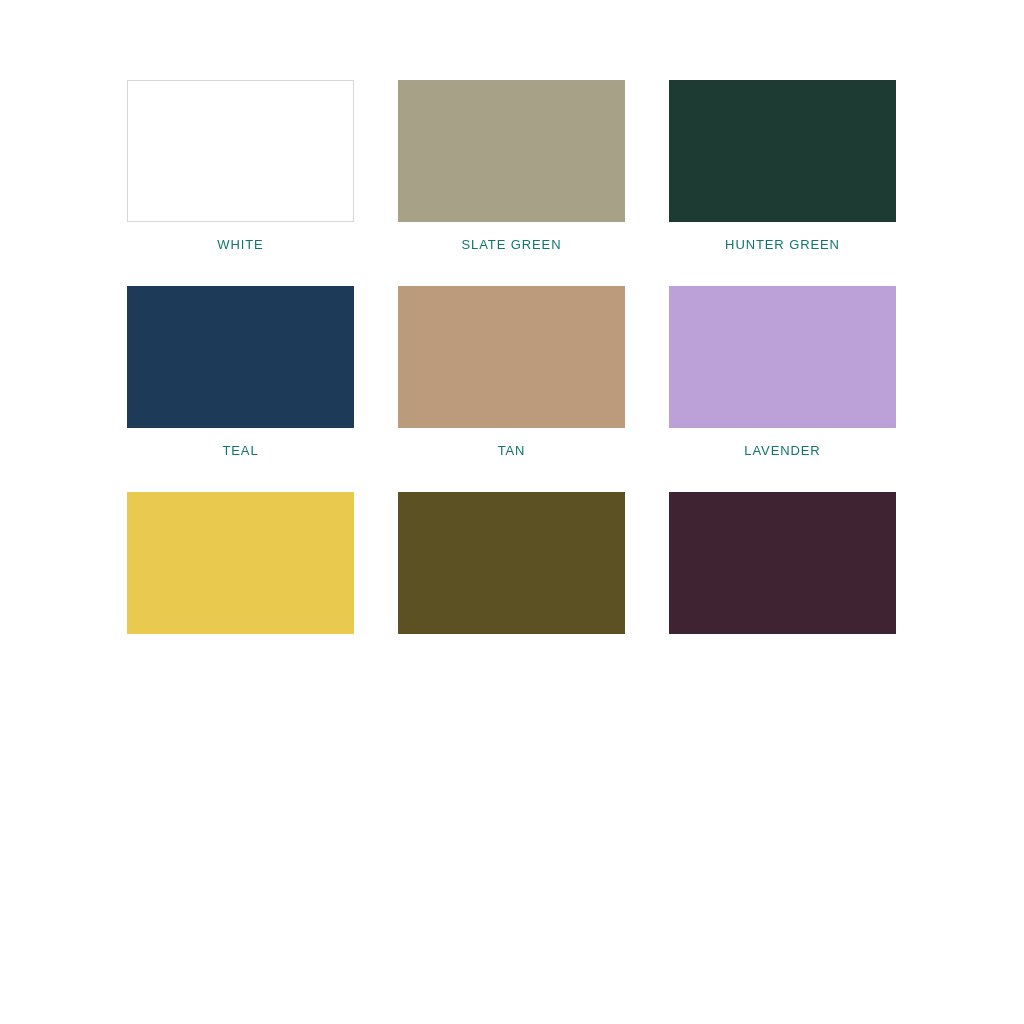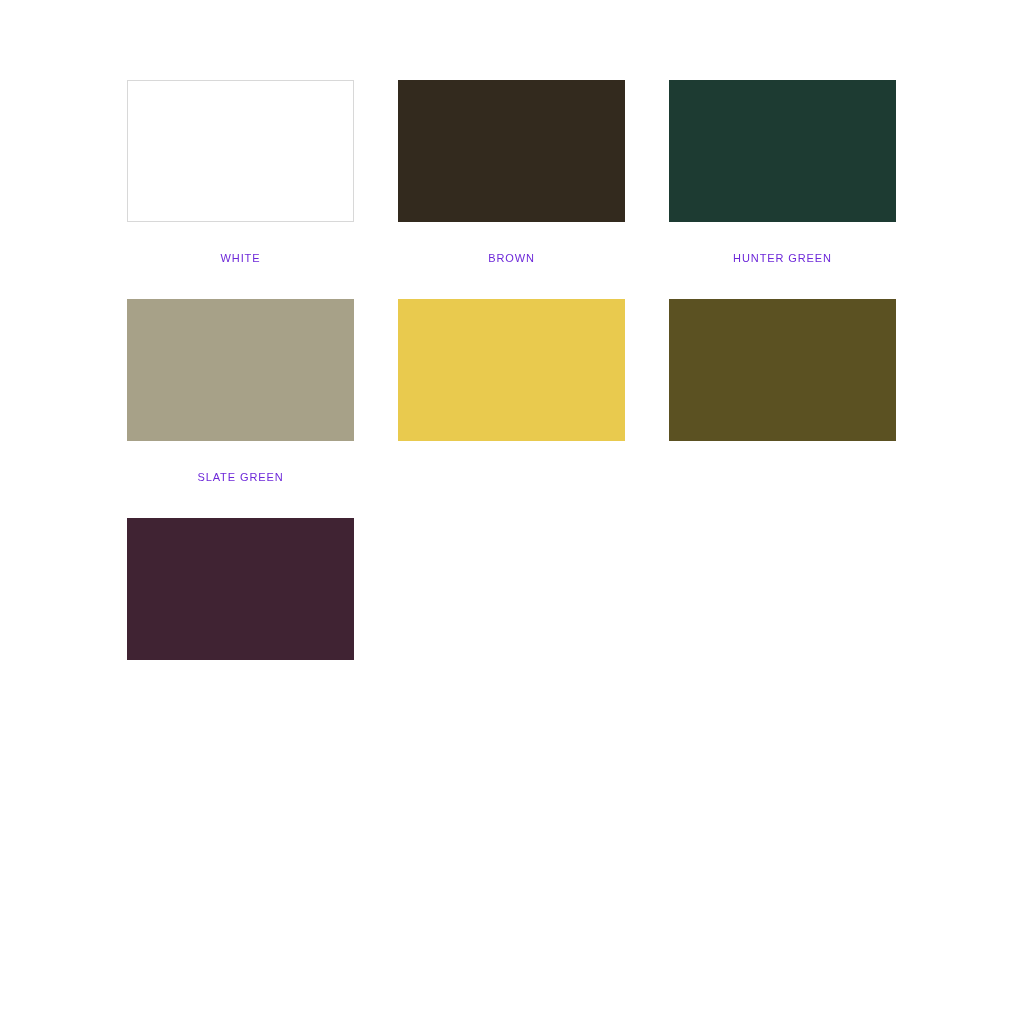--- a/index.html
+++ b/index.html
@@ -40,51 +40,59 @@
   .swatch-chip {
     width: 227px;
     height: 142px;
     box-sizing: border-box;
     display: block;
   }
   .swatch-chip.has-outline {
     border: 1px solid #d8d8d8;
   }
   .swatch-label {
-    margin-top: 28px;
+    margin-top: 15px;
     font-family: "Liberation Sans", "DejaVu Sans", sans-serif;
-    font-size: 11px;
+    font-size: 13px;
     line-height: 16px;
     letter-spacing: 0.9px;
-    color: #6d28d9;
+    color: #0f766e;
     text-align: center;
     text-transform: uppercase;
     white-space: nowrap;
   }
 </style>
 </head>
 <body>
 
 <div class="palette-sheet">
   <div class="swatch-grid">
       <div class="swatch-cell">
         <div class="swatch-chip has-outline" style="background: rgb(255, 255, 255);"></div>
         <div class="swatch-label">WHITE</div>
       </div>
       <div class="swatch-cell">
-        <div class="swatch-chip" style="background: rgb(51, 42, 30);"></div>
-        <div class="swatch-label">BROWN</div>
+        <div class="swatch-chip" style="background: rgb(167, 161, 136);"></div>
+        <div class="swatch-label">SLATE GREEN</div>
       </div>
       <div class="swatch-cell">
         <div class="swatch-chip" style="background: rgb(29, 59, 50);"></div>
         <div class="swatch-label">HUNTER GREEN</div>
       </div>
       <div class="swatch-cell">
-        <div class="swatch-chip" style="background: rgb(167, 161, 136);"></div>
-        <div class="swatch-label">SLATE GREEN</div>
+        <div class="swatch-chip" style="background: rgb(30, 58, 89);"></div>
+        <div class="swatch-label">TEAL</div>
+      </div>
+      <div class="swatch-cell">
+        <div class="swatch-chip" style="background: rgb(187, 155, 124);"></div>
+        <div class="swatch-label">TAN</div>
+      </div>
+      <div class="swatch-cell">
+        <div class="swatch-chip" style="background: rgb(188, 161, 216);"></div>
+        <div class="swatch-label">LAVENDER</div>
       </div>
       <div class="swatch-cell">
         <div class="swatch-chip" style="background: rgb(233, 202, 78);"></div>
       </div>
       <div class="swatch-cell">
         <div class="swatch-chip" style="background: rgb(91, 81, 34);"></div>
       </div>
       <div class="swatch-cell">
         <div class="swatch-chip" style="background: rgb(64, 35, 51);"></div>
       </div>

